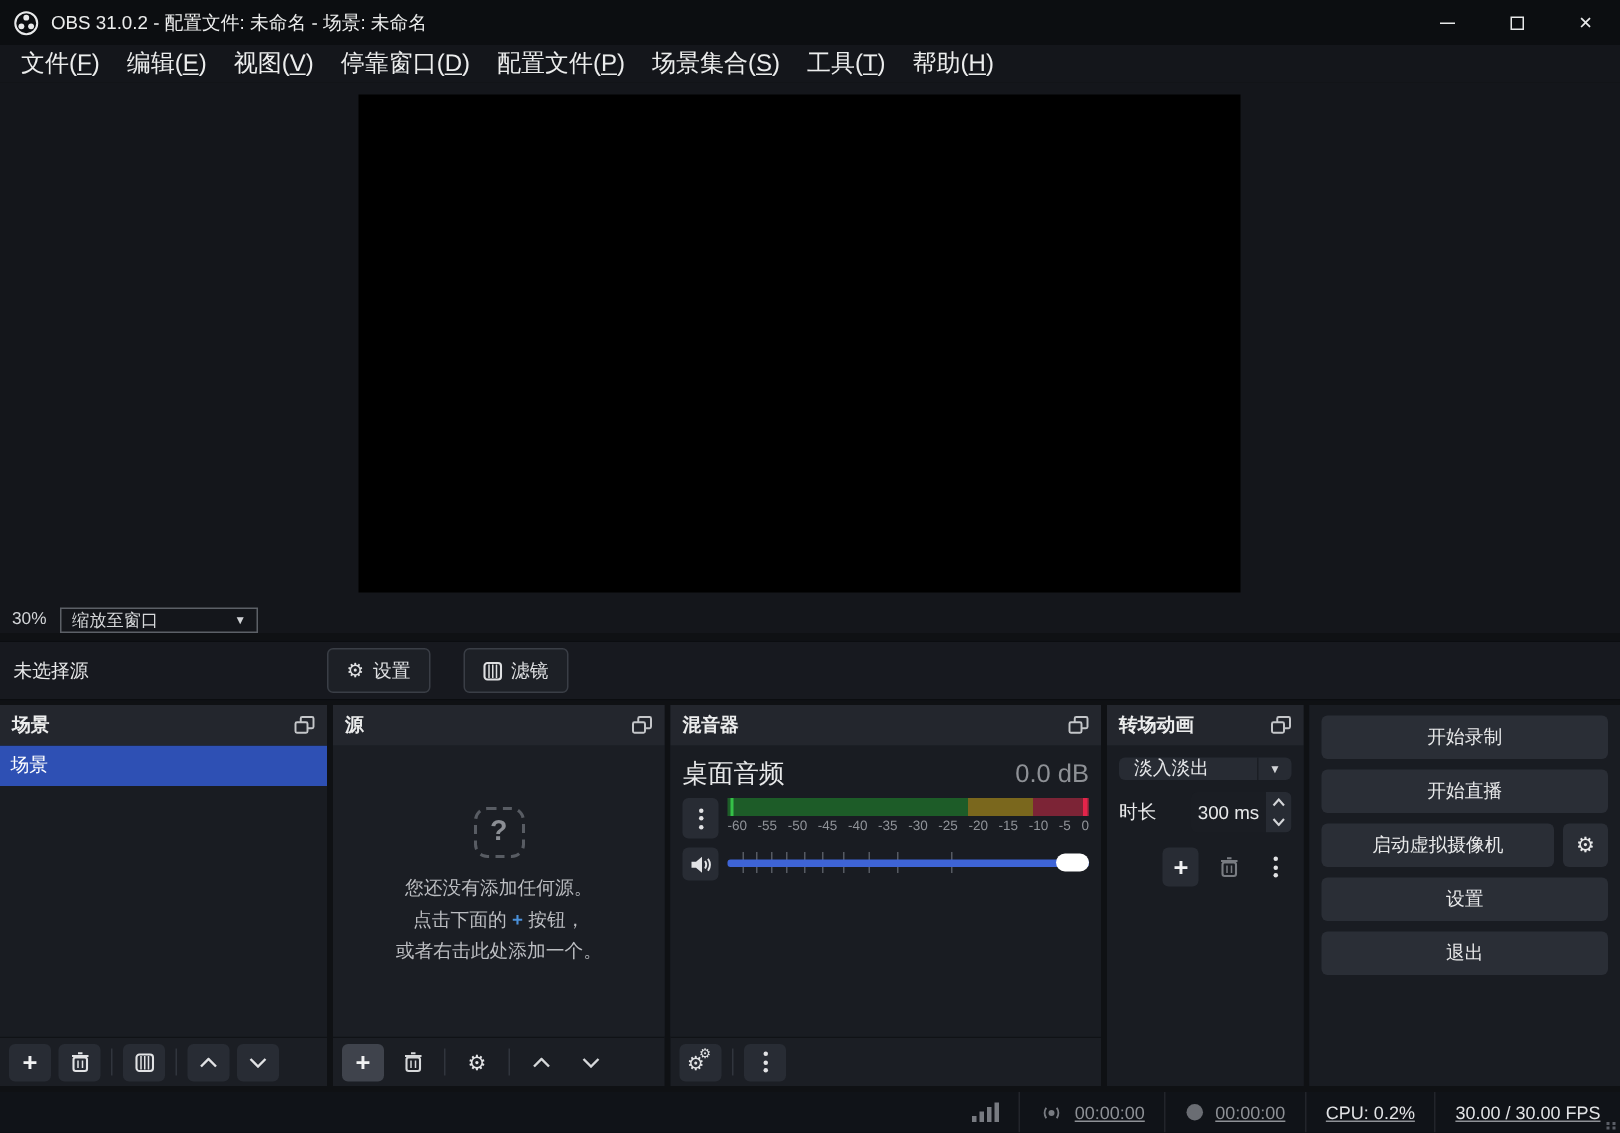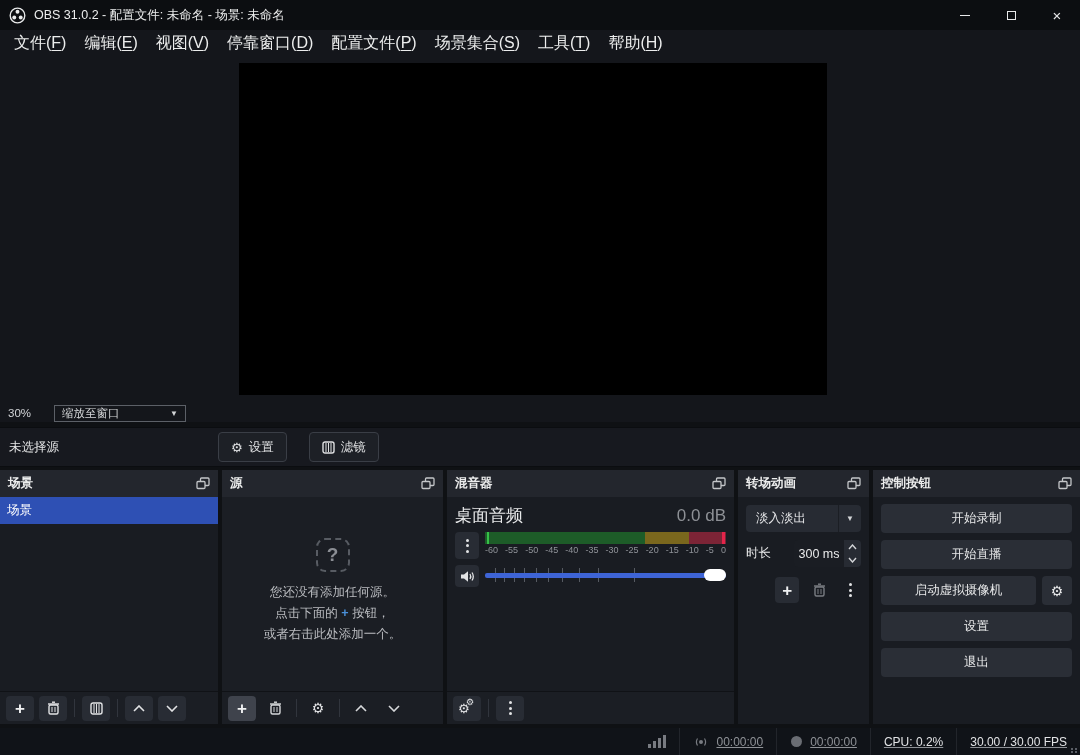--- a/index.html
+++ b/index.html
@@ -19,21 +19,21 @@
   
   .menubar { height:25px; background:#14161b; display:flex; align-items:center; padding-left:5px; font-size:16px; flex:0 0 auto; }
   .menu-item { padding:0 9px; height:25px; line-height:25px; color:#eceded; cursor:default; }
   .menu-item u { text-underline-offset:2px; }
 
   
   .preview-wrap { height:349px; background:#14161b; position:relative; flex:0 0 auto; }
   .canvas { position:absolute; left:239px; top:8px; width:588px; height:332px; background:#000; }
 
   
-  .zoom-row { height:18px; background:#14161b; display:flex; align-items:center; padding-left:8px; gap:23px; font-size:11.5px; color:#d2d4d7; flex:0 0 auto; }
+  .zoom-row { height:18px; background:#14161b; display:flex; align-items:center; padding-left:8px; gap:9px; font-size:11.5px; color:#d2d4d7; flex:0 0 auto; }
   .zoom-combo { width:132px; height:17px; border:1px solid #5c6067; display:flex; align-items:center; padding:0 7px; color:#d6d8da; }
   .zoom-combo .arrow { margin-left:auto; font-size:8px; color:#d2d4d7; }
 
   
   .src-toolbar { height:40px; margin-top:5px; background:#17191f; border-top:1px solid #0b0d10; border-bottom:1px solid #0b0d10; position:relative; display:flex; align-items:center; padding-left:9px; font-size:12.5px; flex:0 0 auto; }
   .src-actions { position:absolute; left:218px; display:flex; gap:22px; }
   .tool-btn { height:30px; padding:0 12px; border:1px solid #3a3e46; border-radius:4px; background:#1d2026; color:#dfe0e2; display:flex; align-items:center; gap:6px; font-size:12.5px; }
 
   
   .docks { height:254px; margin-top:3px; display:flex; gap:4px; background:#0f1114; flex:0 0 auto; }
@@ -71,21 +71,21 @@
   .meter-ticks { display:flex; justify-content:space-between; font-size:9px; color:#909399; margin-top:1px; }
   .slider { position:relative; height:16px; margin-top:2px; }
   .slider .tk { position:absolute; top:1px; width:1px; height:14px; background:#565a62; }
   .slider .track { position:absolute; top:6px; left:0; right:0; height:5px; background:#3e64d6; border-radius:2px; }
   .slider .handle { position:absolute; right:0; top:2px; width:22px; height:12px; background:#fff; border-radius:6px; }
   .kebab { display:flex; flex-direction:column; gap:2.5px; }
   .kebab i { width:3px; height:3px; border-radius:50%; background:#e2e3e5; }
 
   
   .trans-body { padding:8px 8px 0; }
-  .combo { height:27px; background:#272b33; border-radius:4px; display:flex; align-items:stretch; font-size:12.5px; color:#e6e7e9; }
+  .combo { height:15px; background:#272b33; border-radius:4px; display:flex; align-items:stretch; font-size:12.5px; color:#e6e7e9; }
   .combo .lbl { display:flex; align-items:center; padding-left:10px; flex:1; }
   .combo .cArrow { width:23px; border-left:1px solid #1b1e24; display:flex; align-items:center; justify-content:center; font-size:8px; color:#d2d4d7; }
   .dur-row { margin-top:8px; display:flex; align-items:center; gap:23px; font-size:12.5px; }
   .spinbox { flex:1; height:27px; background:#1a1d23; border-radius:4px; display:flex; overflow:hidden; }
   .spin-value { flex:1; display:flex; align-items:center; justify-content:center; }
   .spin-btns { width:17px; display:flex; flex-direction:column; background:#272b33; }
   .spin-btn { flex:1; display:flex; align-items:center; justify-content:center; color:#d2d4d7; }
   .trans-actions { margin-top:10px; display:flex; align-items:center; gap:10px; padding-left:29px; }
   .trans-actions .add { width:33px; height:26px; }
 
@@ -412,29 +412,20 @@
                 <i></i>
                 <i></i>
                 <i></i>
               </span>
           </div>
         </div>
       </div>
     </div>
 
     <div class="panel p-controls">
-      <div class="panel-header">
-        <span>控制按钮</span>
-        <span class="popout">
-          <svg width="14" height="14" viewBox="0 0 14 14">
-              <rect x="1" y="4.5" width="8" height="7" rx="1" fill="none" stroke="#c4c6c9" stroke-width="1.3"></rect>
-              <path d="M4.5 4.5 V2 a1 1 0 0 1 1-1 h6.5 a1 1 0 0 1 1 1 v5.5 a1 1 0 0 1 -1 1 H9" fill="none" stroke="#c4c6c9" stroke-width="1.3"></path>
-            </svg>
-        </span>
-      </div>
       <div class="panel-body ctl-body">
         <div class="ctl-btn">开始录制</div>
         <div class="ctl-btn">开始直播</div>
         <div class="vc-row">
           <div class="ctl-btn main">启动虚拟摄像机</div>
           <div class="ctl-btn gear-btn">
               <span style="font-size:14px;">⚙</span>
             </div>
         </div>
         <div class="ctl-btn">设置</div>

